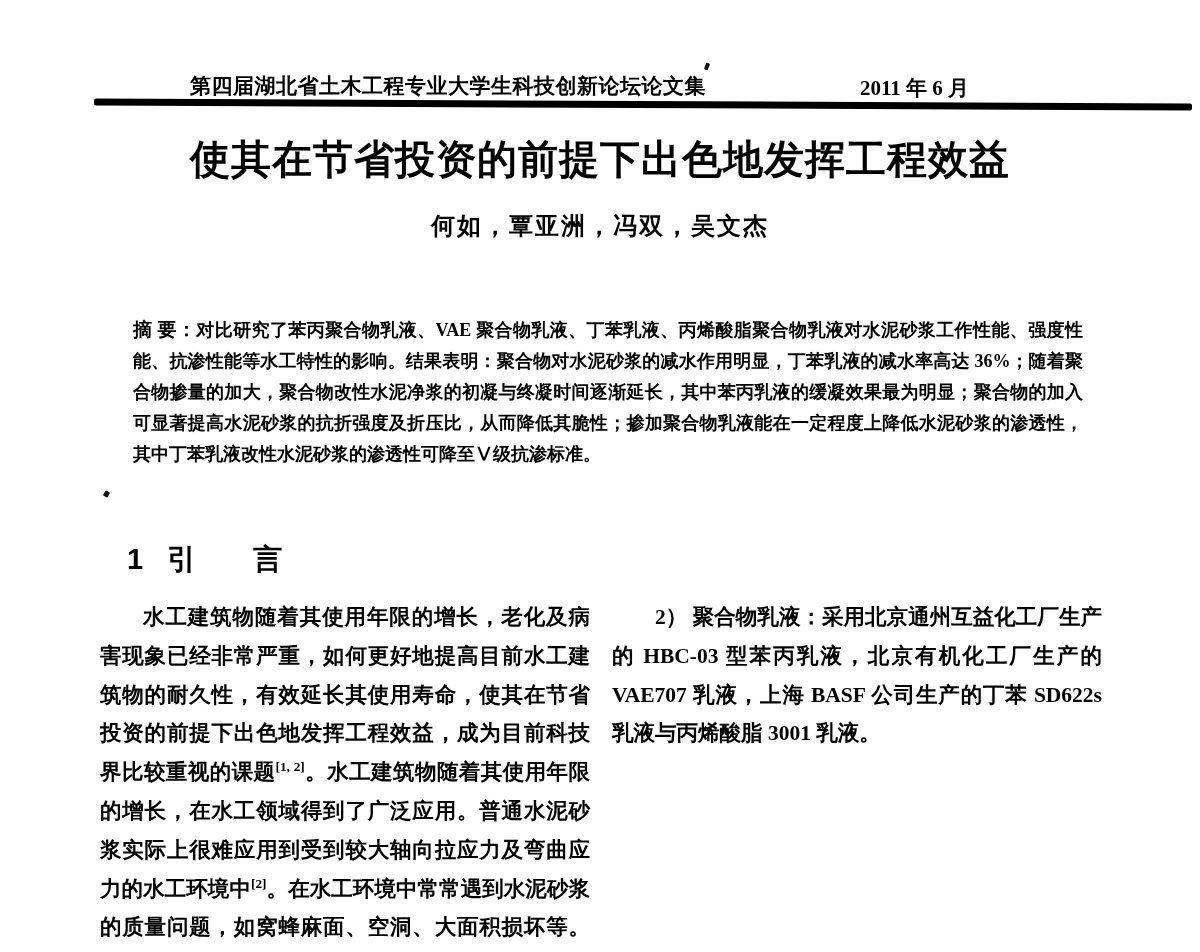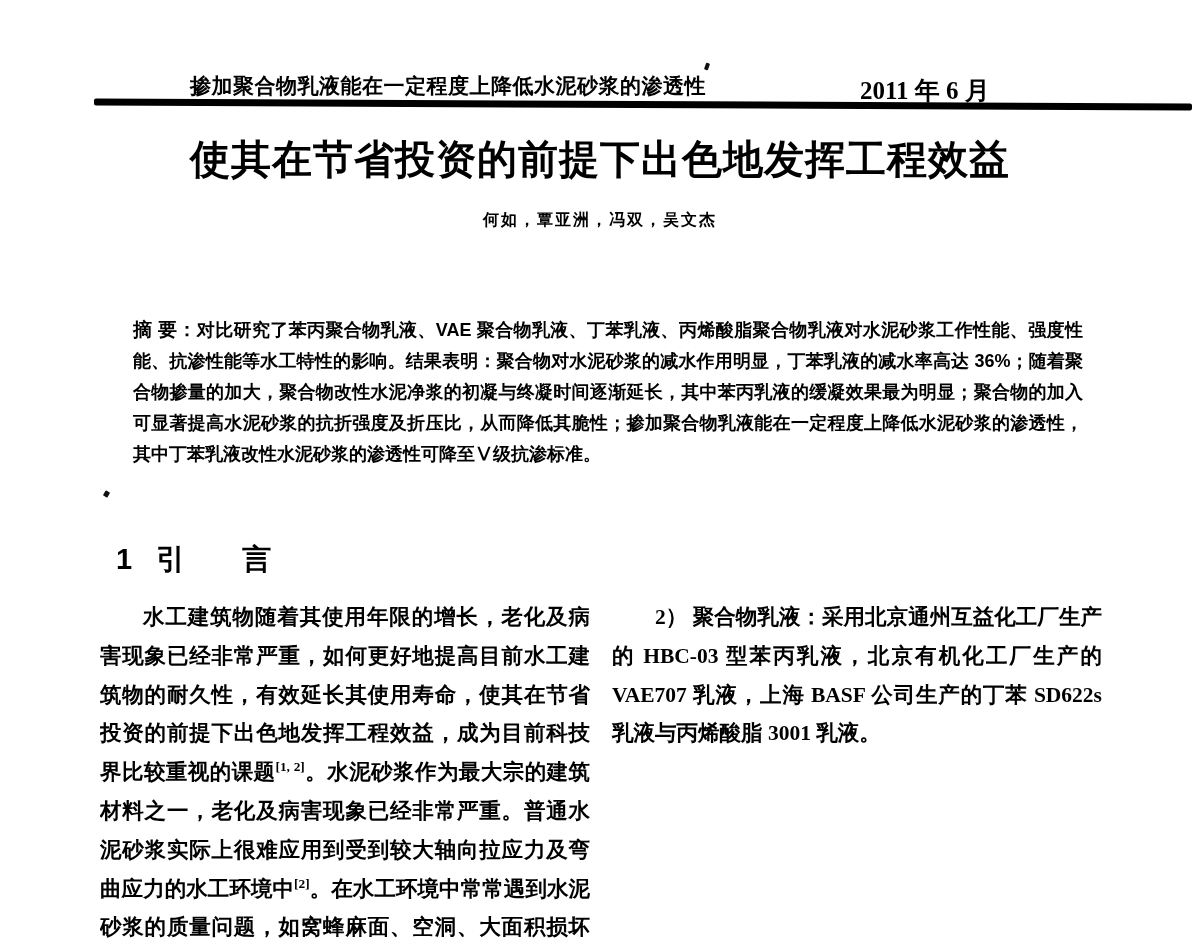--- a/index.html
+++ b/index.html
@@ -23,21 +23,21 @@
     font-size: 21px;
     letter-spacing: 0.5px;
     white-space: nowrap;
   }
   .header-date {
     position: absolute;
     top: 74px;
     left: 860px;
     font-family: "Liberation Serif", serif;
     font-weight: bold;
-    font-size: 25px;
+    font-size: 21px;
     white-space: nowrap;
   }
   .header-rule {
     position: absolute;
     top: 101px;
     left: 94px;
     width: 1098px;
     height: 7px;
     background: #000;
     transform: rotate(0.25deg);
@@ -56,54 +56,54 @@
     letter-spacing: 1px;
     margin: 0;
   }
   .paper-authors {
     position: absolute;
     top: 210px;
     left: 0;
     width: 100%;
     text-align: center;
     font-weight: bold;
-    font-size: 16px;
+    font-size: 24px;
     letter-spacing: 2px;
   }
   .paper-affiliation {
     position: absolute;
     top: 262px;
     left: 0;
     width: 100%;
     text-align: center;
     font-weight: bold;
     font-size: 22px;
   }
   
   .abstract-block {
     position: absolute;
     top: 314px;
     left: 133px;
     width: 950px;
-    font-family: Liberation Sans, sans-serif;
+    font-family: Liberation Serif, serif;
     font-size: 18px;
     font-weight: 600;
     line-height: 31px;
     text-align: justify;
   }
   .abstract-label, .keywords-label {
     font-weight: 800;
     font-size: 19px;
   }
   .keywords-line { margin-top: 0; }
   
   .section-heading {
     position: absolute;
     top: 540px;
-    left: 116px;
+    left: 127px;
     font-family: "Liberation Sans", sans-serif;
     font-weight: bold;
     font-size: 29px;
     margin: 0;
     letter-spacing: 2px;
   }
   .section-heading .sec-num { margin-right: 22px; }
   .section-heading .sec-title { letter-spacing: 14px; }
   
   .columns {
@@ -128,40 +128,40 @@
   
   .speck { position: absolute; background: #111; border-radius: 1px; }
   .speck-1 { top: 63px; left: 705px; width: 4px; height: 7px; transform: rotate(20deg); }
   .speck-2 { top: 491px; left: 104px; width: 5px; height: 6px; transform: rotate(30deg); }
 </style>
 </head>
 <body>
 
 <div class="page">
 
-  <div class="header-proceedings">掺加聚合物乳液能在一定程度上降低水泥砂浆的渗透性</div>
+  <div class="header-proceedings">第四届湖北省土木工程专业大学生科技创新论坛论文集</div>
   <div class="header-date">2011 年 6 月</div>
   <div class="header-rule"></div>
 
   <div class="speck speck-1"></div>
   <div class="speck speck-2"></div>
 
   <h1 class="paper-title">使其在节省投资的前提下出色地发挥工程效益</h1>
   <div class="paper-authors">何如，覃亚洲，冯双，吴文杰</div>
 
   <div class="abstract-block">
     <p style="margin:0;"><span class="abstract-label">摘 要：</span><span>对比研究了苯丙聚合物乳液、VAE 聚合物乳液、丁苯乳液、丙烯酸脂聚合物乳液对水泥砂浆工作性能、强度性能、抗渗性能等水工特性的影响。结果表明：聚合物对水泥砂浆的减水作用明显，丁苯乳液的减水率高达 36%；随着聚合物掺量的加大，聚合物改性水泥净浆的初凝与终凝时间逐渐延长，其中苯丙乳液的缓凝效果最为明显；聚合物的加入可显著提高水泥砂浆的抗折强度及折压比，从而降低其脆性；掺加聚合物乳液能在一定程度上降低水泥砂浆的渗透性，其中丁苯乳液改性水泥砂浆的渗透性可降至Ⅴ级抗渗标准。</span></p>
   </div>
 
   <h2 class="section-heading">
     <span class="sec-num">1</span><span class="sec-title">引　言</span>
   </h2>
 
   <div class="columns">
     <div class="col">
-      <p><span>水工建筑物随着其使用年限的增长，老化及病害现象已经非常严重，如何更好地提高目前水工建筑物的耐久性，有效延长其使用寿命，使其在节省投资的前提下出色地发挥工程效益，成为目前科技界比较重视的课题</span><sup>[1, 2]</sup><span>。水泥砂浆作为最大宗的建筑材料之一，老化及病害现象已经非常严重。普通水泥砂浆实际上很难应用到受到较大轴向拉应力及弯曲应力的水工环境中</span><sup>[2]</sup><span>。在水工环境中常常遇到水泥砂浆的质量问题，如窝蜂麻面、空洞、大面积损坏等。此外，由于水泥砂浆内部的不密实，水的</span></p>
+      <p><span>水工建筑物随着其使用年限的增长，老化及病害现象已经非常严重，如何更好地提高目前水工建筑物的耐久性，有效延长其使用寿命，使其在节省投资的前提下出色地发挥工程效益，成为目前科技界比较重视的课题</span><sup>[1, 2]</sup><span>。水工建筑物随着其使用年限的增长，在水工领域得到了广泛应用。普通水泥砂浆实际上很难应用到受到较大轴向拉应力及弯曲应力的水工环境中</span><sup>[2]</sup><span>。在水工环境中常常遇到水泥砂浆的质量问题，如窝蜂麻面、空洞、大面积损坏等。此外，由于水泥砂浆内部的不密实，水的</span></p>
     </div>
     <div class="col">
       <p>2） 聚合物乳液：采用北京通州互益化工厂生产的 HBC-03 型苯丙乳液，北京有机化工厂生产的 VAE707 乳液，上海 BASF 公司生产的丁苯 SD622s 乳液与丙烯酸脂 3001 乳液。</p>
     </div>
   </div>
 
 </div>
 
 </body></html>

